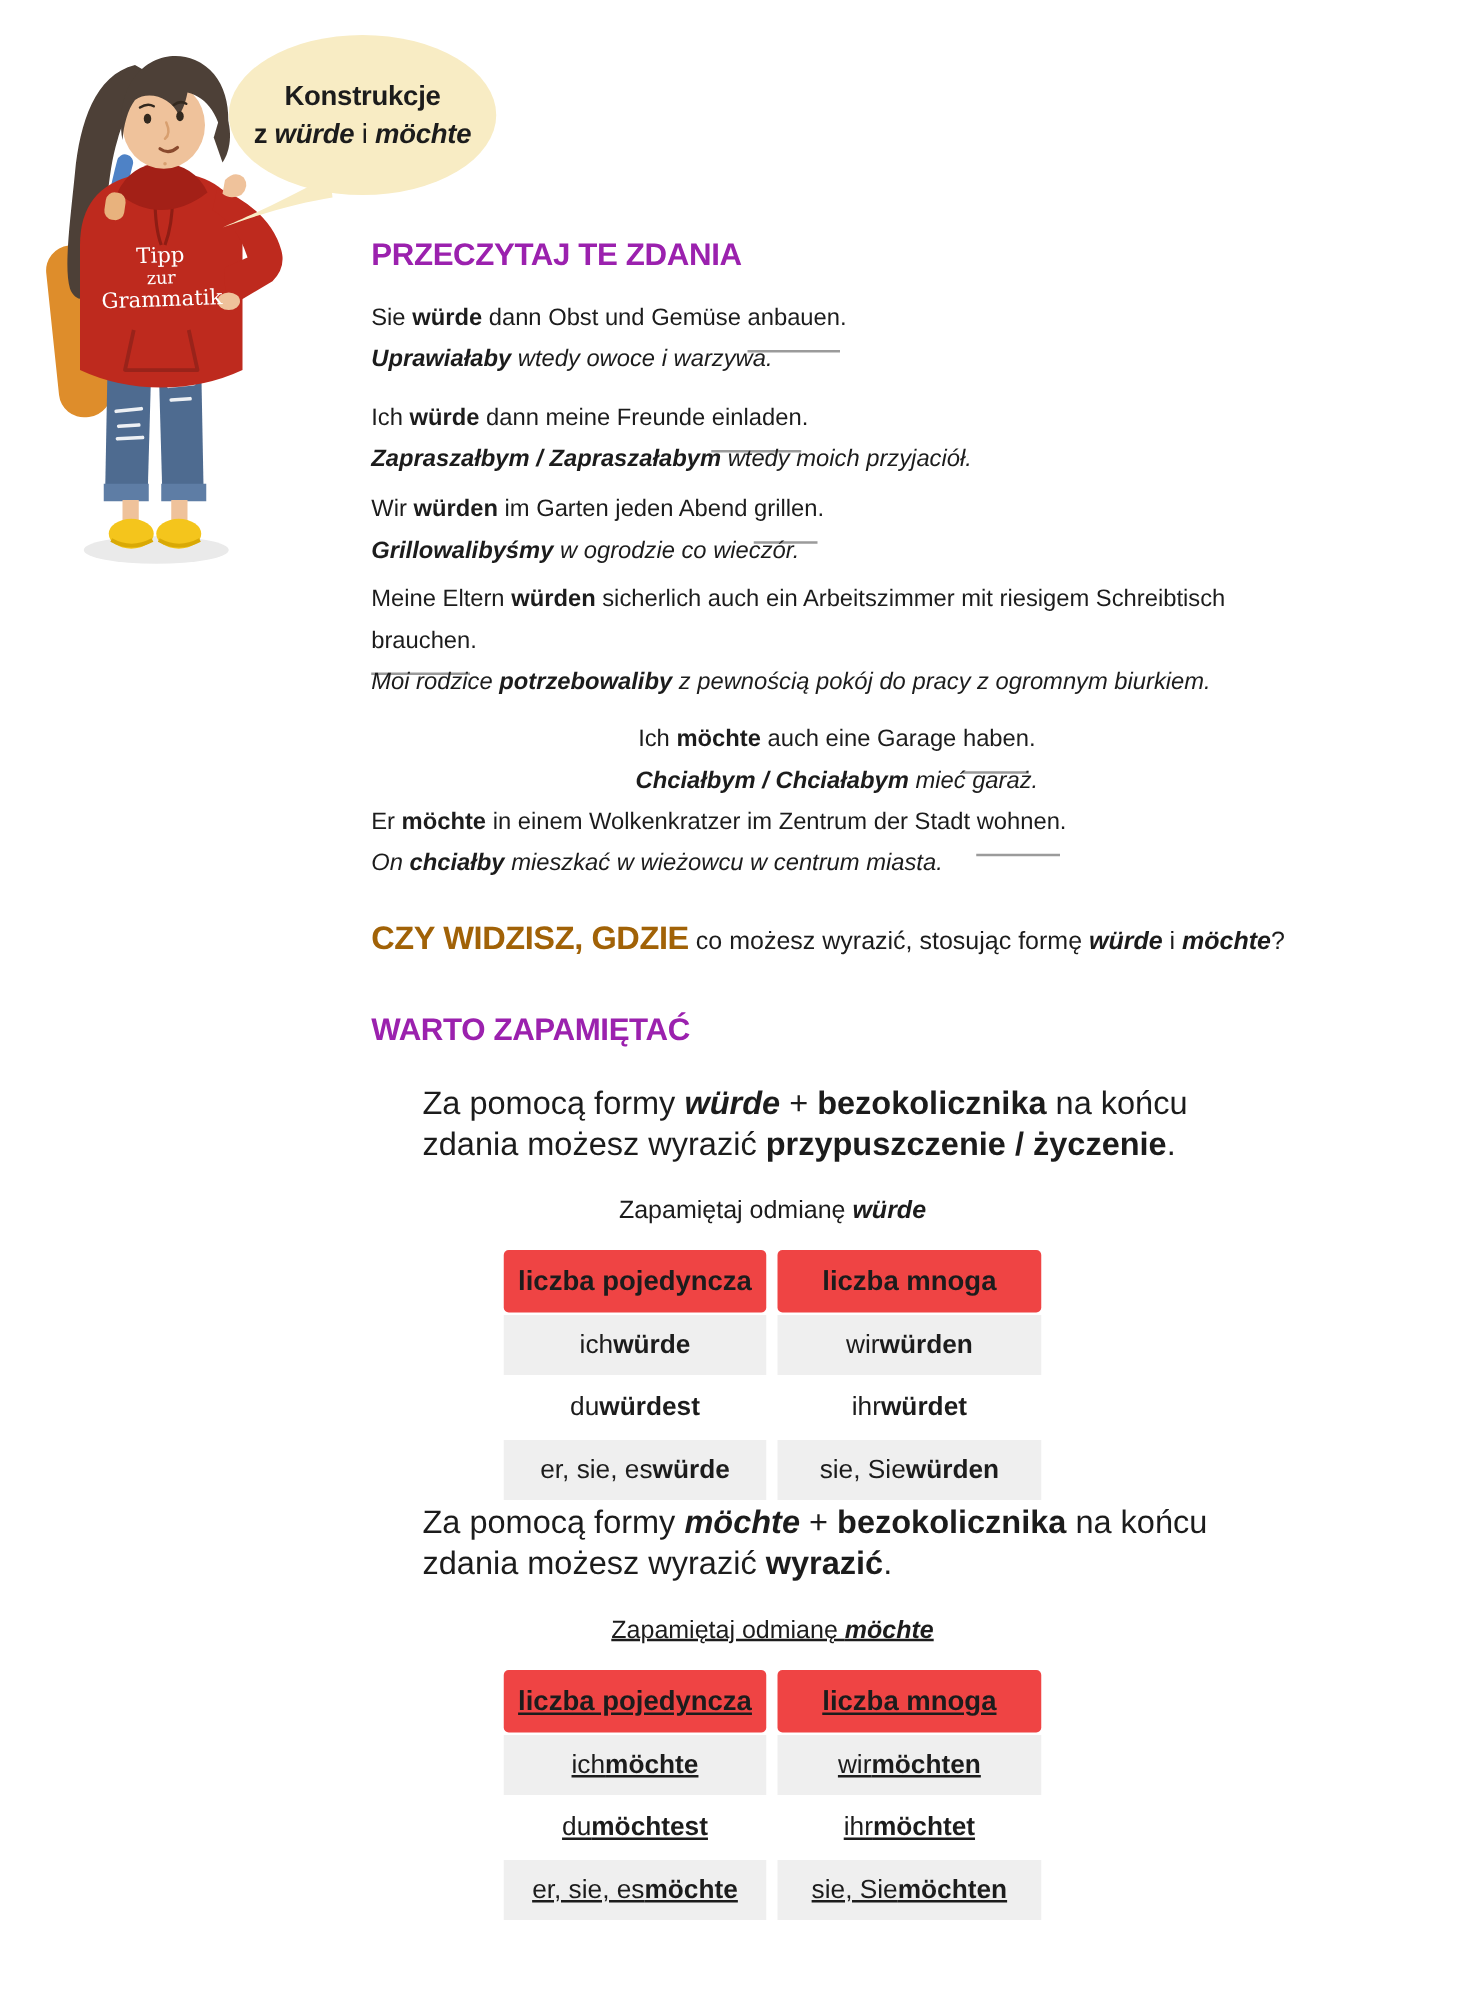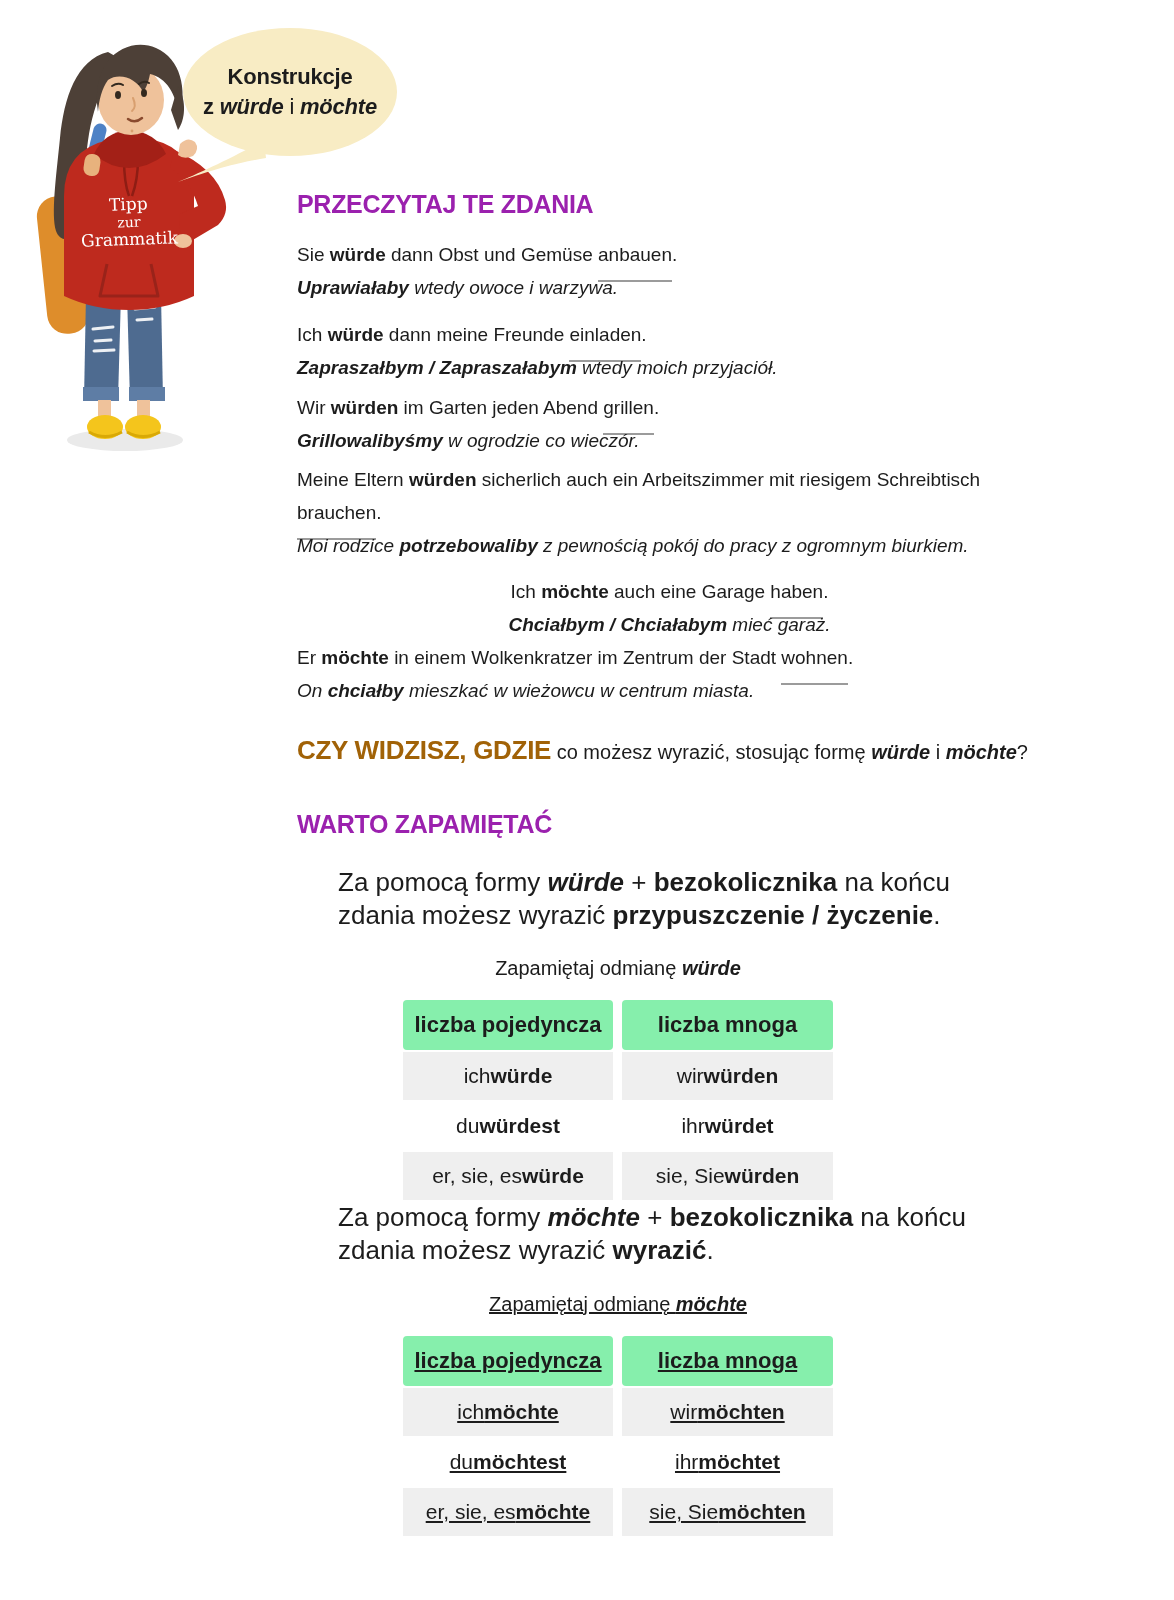--- a/index.html
+++ b/index.html
@@ -33,21 +33,21 @@
   .q-line{position:absolute;left:0;white-space:nowrap;}
   .q-head{color:#a16207;font-size:26px;font-weight:700;letter-spacing:-.3px;}
   .q-rest{font-size:20px;}
   .para{position:absolute;left:0;width:660px;font-size:26px;line-height:33px;margin-left:41px;}
 
   
   .tbl{position:absolute;left:106px;width:430px;}
   .tbl-caption{text-align:center;font-size:20px;line-height:24px;margin:0 0 20px 0;}
   .tbl-grid{display:grid;grid-template-columns:210px 211px;column-gap:9px;row-gap:2px;}
   .th{
-    height:50px;background:#86efac;border-radius:4px;display:flex;align-items:center;
+    height:50px;background:#ef4444;border-radius:4px;display:flex;align-items:center;
     justify-content:center;font-weight:700;font-size:22px;color:#1C1C1C;
   }
   .td{height:48px;display:flex;align-items:center;justify-content:center;font-size:21px;}
   .td.odd{background:#EFEFEF;}
 </style>
 </head>
 <body>
 
 <div class="canvas">
 

